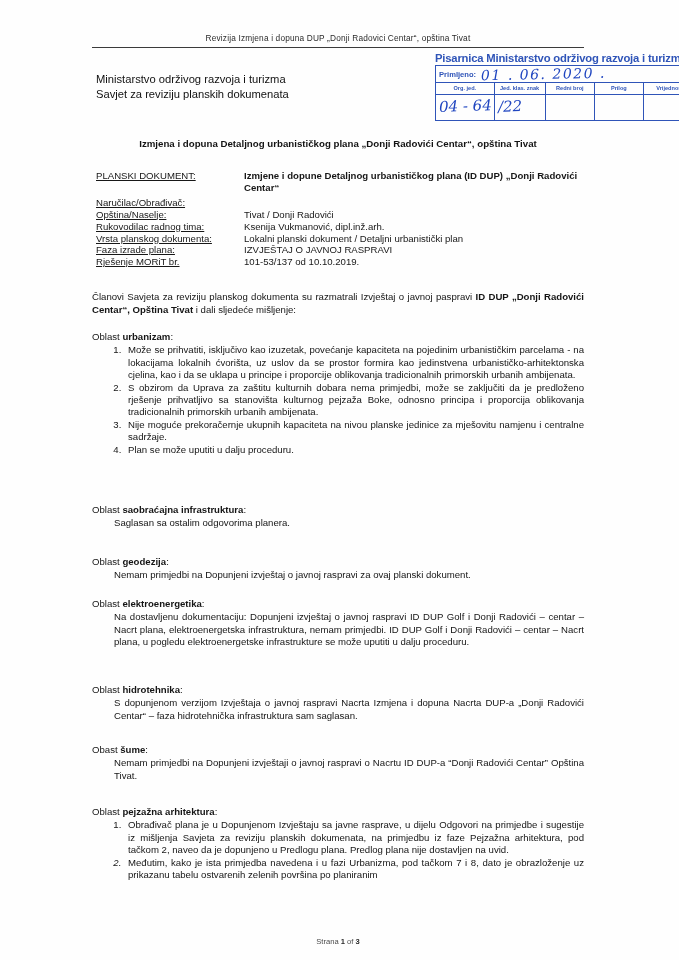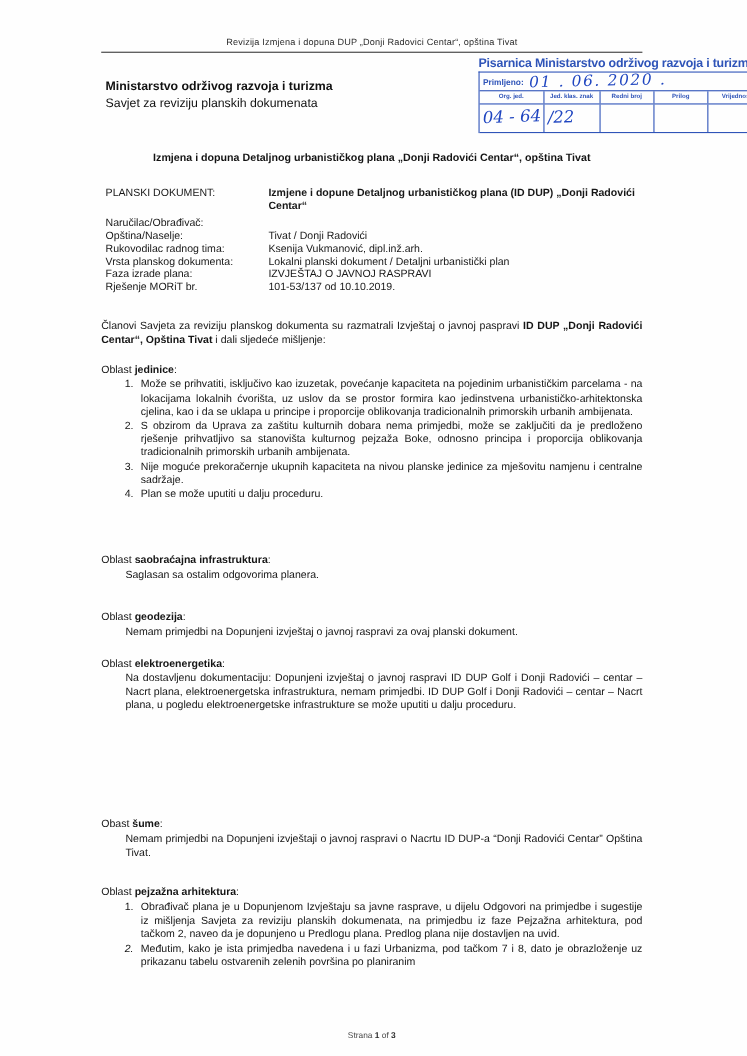--- a/index.html
+++ b/index.html
@@ -44,21 +44,21 @@
 
   
   .ministry {
     position: absolute;
     top: 72px;
     left: 96px;
     font-size: 11.2px;
     line-height: 14.5px;
     color: #111;
   }
-  .ministry .line1 { font-weight: bold; }
+  .ministry .line1 { font-weight: normal; }
   .ministry .line2 { font-weight: normal; }
 
   
   .stamp {
     position: absolute;
     top: 52px;
     left: 415px;
     width: 262px;
     color: #2f54b8;
     padding-left: 20px;
@@ -175,20 +175,21 @@
     font-size: 9.6px;
     line-height: 11.9px;
   }
   .meta-row {
     display: flex;
   }
   .meta-key {
     width: 148px;
     flex: 0 0 148px;
     color: #171717;
+    text-decoration: underline;
   }
   .meta-val {
     flex: 1;
     color: #171717;
   }
   .meta-row.first .meta-key { font-size: 9.6px; }
   .meta-row.first .meta-val { font-weight: bold; }
   .meta-gap { height: 3px; }
 
   
@@ -318,21 +319,21 @@
       <div class="meta-val">101-53/137 od 10.10.2019.</div>
     </div>
   </div>
 
   <div class="intro">
     <span>Članovi Savjeta za reviziju planskog dokumenta su razmatrali Izvještaj o javnoj paspravi </span><b>ID DUP „Donji Radovići Centar“, Opština Tivat</b><span> i dali sljedeće mišljenje:</span>
   </div>
 
   <div class="section" style="top:331px;">
     <div class="section-head">
-      <span>Oblast </span><b>jedinice</b><span>:</span>
+      <span>Oblast </span><b>urbanizam</b><span>:</span>
     </div>
     <ol class="items">
       <li>Može se prihvatiti, isključivo kao izuzetak, povećanje kapaciteta na pojedinim urbanističkim parcelama - na lokacijama lokalnih ćvorišta, uz uslov da se prostor formira kao jedinstvena urbanističko-arhitektonska cjelina, kao i da se uklapa u principe i proporcije oblikovanja tradicionalnih primorskih urbanih ambijenata.</li>
       <li>S obzirom da Uprava za zaštitu kulturnih dobara nema primjedbi, može se zaključiti da je predloženo rješenje prihvatljivo sa stanovišta kulturnog pejzaža Boke, odnosno principa i proporcija oblikovanja tradicionalnih primorskih urbanih ambijenata.</li>
       <li>Nije moguće prekoračernje ukupnih kapaciteta na nivou planske jedinice za mješovitu namjenu i centralne sadržaje.</li>
       <li>Plan se može uputiti u dalju proceduru.</li>
     </ol>
   </div>
 
   <div class="section" style="top:504px;">
@@ -349,20 +350,26 @@
     <p class="body">Nemam primjedbi na Dopunjeni izvještaj o javnoj raspravi za ovaj planski dokument.</p>
   </div>
 
   <div class="section" style="top:598px;">
     <div class="section-head">
       <span>Oblast </span><b>elektroenergetika</b><span>:</span>
     </div>
     <p class="body">Na dostavljenu dokumentaciju: Dopunjeni izvještaj o javnoj raspravi ID DUP Golf i Donji Radovići – centar – Nacrt plana, elektroenergetska infrastruktura, nemam primjedbi. ID DUP Golf i Donji Radovići – centar – Nacrt plana, u pogledu elektroenergetske infrastrukture se može uputiti u dalju proceduru.</p>
   </div>
 
+  <div class="section" style="top:684px;">
+    <div class="section-head">
+      <span>Oblast </span><b>hidrotehnika</b><span>:</span>
+    </div>
+    <p class="body">S dopunjenom verzijom Izvještaja o javnoj raspravi Nacrta Izmjena i dopuna Nacrta DUP-a „Donji Radovići Centar“ – faza hidrotehnička infrastruktura sam saglasan.</p>
+  </div>
 
   <div class="section" style="top:744px;">
     <div class="section-head">
       <span>Obast </span><b>šume</b><span>:</span>
     </div>
     <p class="body">Nemam primjedbi na Dopunjeni izvještaji o javnoj raspravi o Nacrtu ID DUP-a “Donji Radovići Centar” Opština Tivat.</p>
   </div>
 
   <div class="section" style="top:806px;">
     <div class="section-head">

